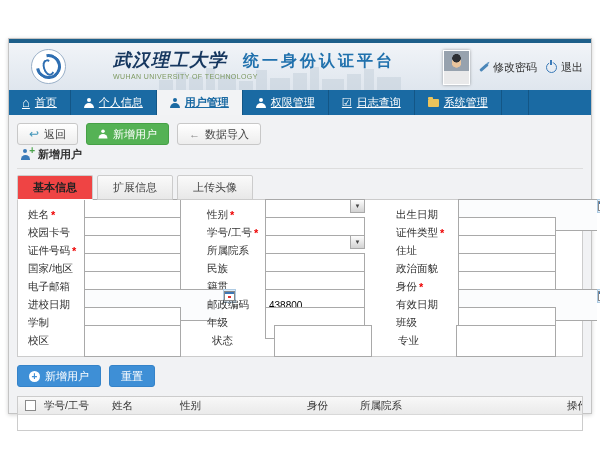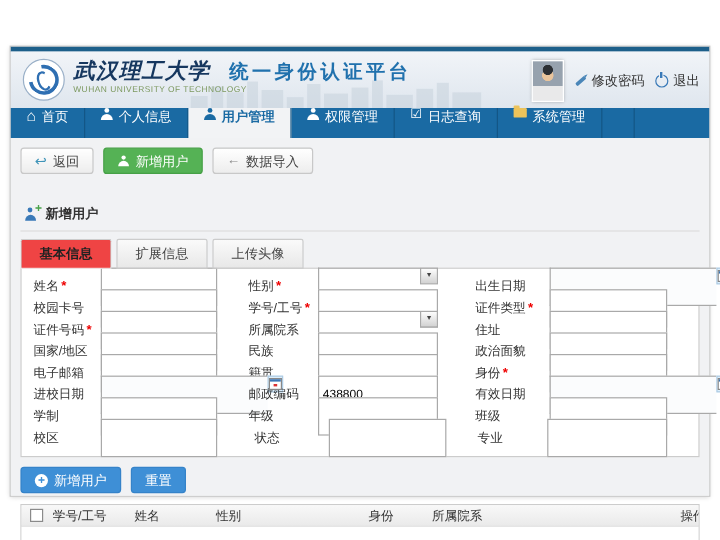--- a/index.html
+++ b/index.html
@@ -12,21 +12,21 @@
   .header{height:47px;background:linear-gradient(#f1f4f8,#dfe6ee);position:relative;overflow:hidden;}
   .skyline{position:absolute;bottom:0;left:150px;right:0;height:26px;display:flex;align-items:flex-end;gap:3px;opacity:.5;}
   .skyline div{background:#c3cfda;width:14px;}
   .skyline div:nth-child(1){height:10px}.skyline div:nth-child(2){height:18px;width:10px}
   .skyline div:nth-child(3){height:13px}.skyline div:nth-child(4){height:22px;width:9px}
   .skyline div:nth-child(5){height:15px;width:18px}.skyline div:nth-child(6){height:9px}
   .skyline div:nth-child(7){height:20px;width:11px}.skyline div:nth-child(8){height:12px;width:20px}
   .skyline div:nth-child(9){height:17px}.skyline div:nth-child(10){height:23px;width:9px}
   .skyline div:nth-child(11){height:11px;width:22px}.skyline div:nth-child(12){height:16px}
   .skyline div:nth-child(13){height:21px;width:10px}.skyline div:nth-child(14){height:13px;width:24px}
-  .brand{position:absolute;left:10px;top:6px;display:flex;align-items:flex-start;z-index:2;}
+  .brand{position:absolute;left:22px;top:6px;display:flex;align-items:flex-start;z-index:2;gap:40px;}
   .logo{width:33px;height:33px;border-radius:50%;background:#fff;border:1px solid #9ab0c8;position:relative;margin-right:7px;}
   .logo::before{content:"";position:absolute;left:4px;top:4px;width:19px;height:19px;border:3px solid #2f6fb2;
                 border-radius:50%;border-left-color:transparent;transform:rotate(35deg);}
   .logo::after{content:"";position:absolute;left:11px;top:9px;width:7px;height:13px;border:2.5px solid #2f6fb2;
                border-radius:50%;border-right-color:transparent;transform:rotate(-20deg);}
   .titles{display:flex;flex-direction:column;}
   .title-row{display:flex;align-items:baseline;}
   .uni-cn{font-family:"DejaVu Serif",serif;font-style:italic;font-weight:bold;font-size:18px;
           color:#16375f;letter-spacing:1px;line-height:22px;}
   .platform{font-size:16px;font-weight:bold;color:#2071ad;letter-spacing:3px;margin-left:16px;}
@@ -40,35 +40,35 @@
       linear-gradient(180deg,#97a2ae 0 62%,#e9e9ea 62%);}
   .hlink{display:flex;align-items:center;gap:4px;cursor:pointer;color:#333;}
   .ico-pencil{width:10px;height:3px;background:#4a86b8;border-radius:1px;transform:rotate(-42deg);position:relative;display:inline-block;}
   .ico-pencil::after{content:"";position:absolute;right:-3px;top:0;border-top:1.5px solid transparent;
                      border-bottom:1.5px solid transparent;border-left:3px solid #4a86b8;}
   .ico-power{width:9px;height:9px;border:1.5px solid #3a7ab8;border-radius:50%;position:relative;display:inline-block;}
   .ico-power::after{content:"";position:absolute;top:-3px;left:3px;width:1.5px;height:5px;background:#3a7ab8;
                     box-shadow:0 0 0 .8px #eef1f5;}
   
   .navbar{height:25px;background:#1a6aa3;display:flex;align-items:stretch;}
-  .nav-item{display:flex;gap:5px;padding:0 13px;color:#fff;font-size:11px;
-            border-right:1px solid #135686;cursor:pointer;white-space:nowrap;}
+  .nav-item{display:flex;align-items:center;gap:5px;padding:0 13px;color:#fff;font-size:11px;
+            border-right:1px solid #135686;cursor:pointer;white-space:nowrap;text-decoration:underline;}
   .nav-item.active{background:#f2f3f5;color:#1a6aa3;font-weight:bold;}
   .ico-person{width:10px;height:10px;position:relative;display:inline-block;}
   .ico-person::before{content:"";position:absolute;top:0;left:3px;width:4px;height:4px;border-radius:50%;background:currentColor;}
   .ico-person::after{content:"";position:absolute;bottom:0;left:0;width:10px;height:5px;border-radius:5px 5px 0 0;background:currentColor;}
   .ico-folder{width:11px;height:8px;background:#ecc35b;border-radius:1px;position:relative;display:inline-block;}
   .ico-folder::before{content:"";position:absolute;top:-2px;left:0;width:5px;height:2px;background:#ecc35b;border-radius:1px 1px 0 0;}
   .gi{font-style:normal;line-height:1;display:inline-block;}
   .gi-home::before{content:"⌂";font-size:13px;}
   .gi-log::before{content:"☑";font-size:11px;}
   .gi-gear::before{content:"⚙";font-size:11px;color:#d8dee4;}
   
   .content{height:298px;background:#f1f2f4;padding:8px 6px 0;box-sizing:border-box;}
-  .toolbar{display:flex;gap:8px;margin:0 2px 24px;align-items:center;}
+  .toolbar{display:flex;gap:8px;margin:0 2px 0;align-items:center;}
   .btn{font-size:11px;height:22px;display:inline-flex;align-items:center;gap:5px;padding:0 11px;
        border-radius:3px;border:1px solid #c8c8c8;background:linear-gradient(#fff,#ededed);color:#444;cursor:pointer;}
   .btn.green{background:#55b255;border-color:#46a046;color:#fff;}
   .btn.blue{background:#3e8fd6;border-color:#3583c9;color:#fff;}
   .gi-back::before{content:"↩";color:#3f94b8;font-size:12px;}
   .gi-import::before{content:"←";color:#888;font-size:11px;}
   .btn .ico-person{color:#fff;transform:scale(.9);}
   .ico-pluscircle{width:11px;height:11px;border-radius:50%;background:#fff;color:#3e8fd6;position:relative;display:inline-block;}
   .ico-pluscircle::after{content:"+";position:absolute;left:0;top:0;width:11px;height:11px;line-height:11px;
                          text-align:center;font-size:10px;font-weight:bold;}

